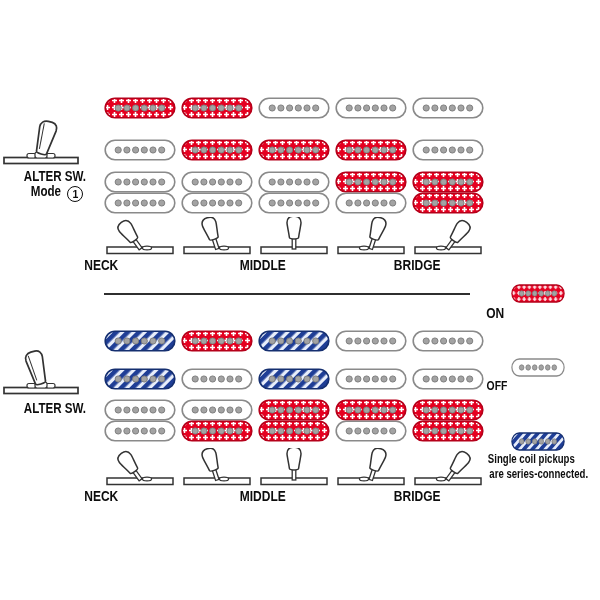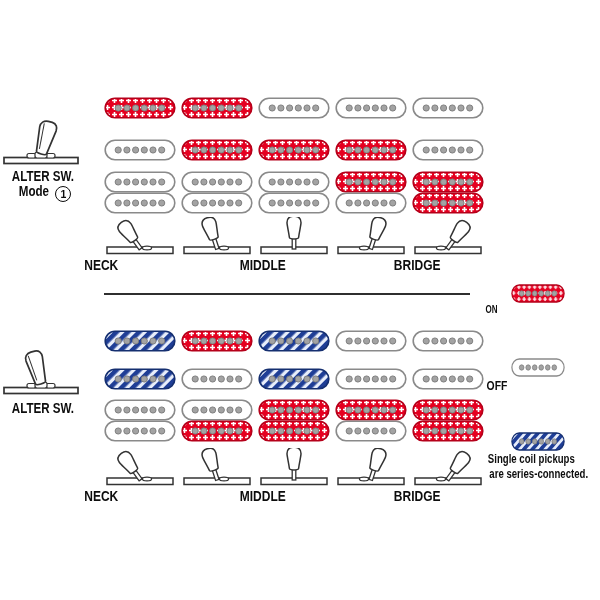--- a/index.html
+++ b/index.html
@@ -1,21 +1,21 @@
 <!DOCTYPE html>
 <html><head>
 <meta charset="utf-8">
 <style>
   html,body{margin:0;padding:0;background:#fff;}
   #canvas{position:relative;width:600px;height:600px;background:#ffffff;overflow:hidden;
           font-family:"Liberation Sans",sans-serif;color:#0d0d0d;}
   .abs{position:absolute;}
   .clabel{position:absolute;text-align:left;font-weight:700;white-space:nowrap;}
   .cond{display:inline-block;transform:scaleX(0.8);transform-origin:50% 50%;white-space:nowrap;letter-spacing:0;}
-  .mode-block{position:absolute;text-align:center;font-weight:700;font-size:14.5px;line-height:15px;}
+  .mode-block{position:absolute;text-align:center;font-weight:700;font-size:14.5px;line-height:15px;margin-left:12px;}
   .ml-line{white-space:nowrap;}
   .circ{display:inline-block;width:14px;height:14px;border:1.6px solid #0d0d0d;border-radius:50%;
         font-size:10.5px;line-height:14px;text-align:center;vertical-align:-2px;margin-left:3px;font-weight:700;}
   .divider{position:absolute;background:#2f2f2f;}
 </style>
 </head>
 <body>
 
 <div id="canvas">
 
@@ -36,21 +36,21 @@
     <div class="ml-line"><span class="cond">ALTER SW.</span></div>
     <div class="ml-line"><span class="cond">Mode</span><span class="circ">1</span></div>
   </div>
 
   <div class="mode-block" style="left:1px;top:401px;width:84px;">
     <div class="ml-line"><span class="cond">ALTER SW.</span></div>
   </div>
 
   <div class="divider" style="left:104px;top:293px;width:366px;height:2px;"></div>
 
-  <div class="clabel" style="left:484px;top:304px;width:108px;font-size:10px;">
+  <div class="clabel" style="left:484px;top:304px;width:108px;font-size:15px;">
     <span class="cond">ON</span>
   </div>
   <div class="clabel" style="left:484px;top:378px;width:108px;font-size:13px;">
     <span class="cond">OFF</span>
   </div>
   <div class="clabel" style="left:477px;top:452px;width:122px;font-size:12px;line-height:14.5px;">
     <div><span class="cond">Single coil pickups</span></div>
     <div><span class="cond">are series-connected.</span></div>
   </div>
 

